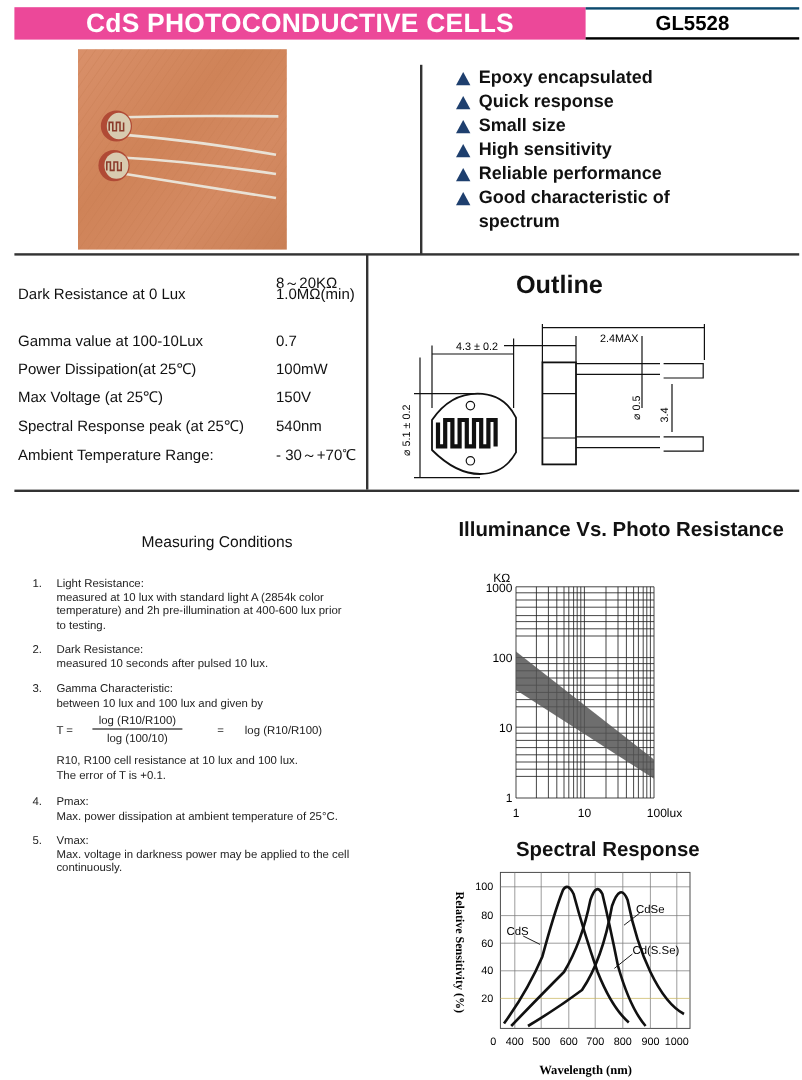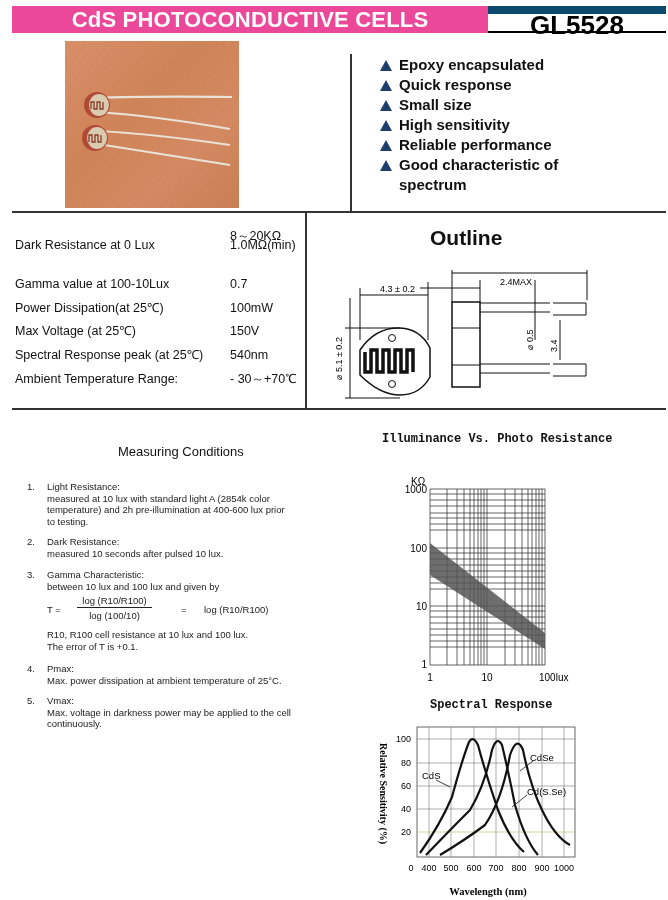--- a/index.html
+++ b/index.html
@@ -1,35 +1,35 @@
 <!DOCTYPE html>
 <html><head>
 <meta charset="utf-8">
 <style>
   html, body { margin:0; padding:0; background:#fff; }
   body { width:668px; height:900px; position:relative; overflow:hidden; font-family:"Liberation Sans", sans-serif; color:#111; }
   .abs { position:absolute; }
   .hdr-black { left:12px; top:6px; width:476px; height:27px; background:#ec4899; color:#fff; font-weight:bold; font-size:22px; line-height:27px; text-align:center; letter-spacing:0.2px; }
-  .hdr-white { left:488px; top:6px; width:178px; height:27px; border-top:8px solid #0c4a6e; border-bottom:2px solid #000; box-sizing:border-box; color:#000; font-weight:bold; font-size:26px; line-height:23px; text-align:center; }
+  .hdr-white { left:488px; top:6px; width:178px; height:27px; border-top:2px solid #0c4a6e; border-bottom:2px solid #000; box-sizing:border-box; color:#000; font-weight:bold; font-size:17px; line-height:23px; text-align:center; }
   .photo { left:65px; top:41px; width:174px; height:167px; background: linear-gradient(135deg,#d9906a 0%,#cf8358 40%,#d48a62 70%,#c97f55 100%); overflow:hidden; }
   .hline { background:#333; height:2px; }
   .vline { background:#333; width:2px; }
   .features { left:380px; top:55px; width:280px; }
   .feat { font-weight:bold; font-size:15px; line-height:20px; height:20px; display:flex; align-items:center; white-space:nowrap; }
   .tri { width:0; height:0; border-left:6px solid transparent; border-right:6px solid transparent; border-bottom:11px solid #1e3f6e; margin-right:7px; flex:none; }
   .feat.cont { padding-left:19px; }
   .spec { left:15px; width:290px; font-size:12.5px; height:22px; line-height:22px; white-space:nowrap; }
   .spec .lbl { position:absolute; left:0; }
   .spec .val { position:absolute; left:215px; }
   .outline-title { left:430px; top:226px; font-weight:bold; font-size:21px; }
   .mc-title { left:118px; top:444px; font-weight:normal; font-size:13px; }
   .mc { font-size:9.5px; line-height:11.5px; color:#222; }
   .mc .num { position:absolute; left:0; }
   .mc .body { position:absolute; left:20px; width:270px; }
-  .chart-title { font-family:Liberation Mono, monospace; font-weight:bold; font-size:12px; }
+  .chart-title { font-family:Liberation Sans, sans-serif; font-weight:bold; font-size:17px; }
   svg text { font-family:"Liberation Sans", sans-serif; }
 </style>
 </head>
 <body>
 
 <div class="abs hdr-black">CdS PHOTOCONDUCTIVE CELLS</div>
 <div class="abs hdr-white">GL5528</div>
 
 <div class="abs photo">
   <svg width="174" height="167" viewBox="0 0 174 167">

